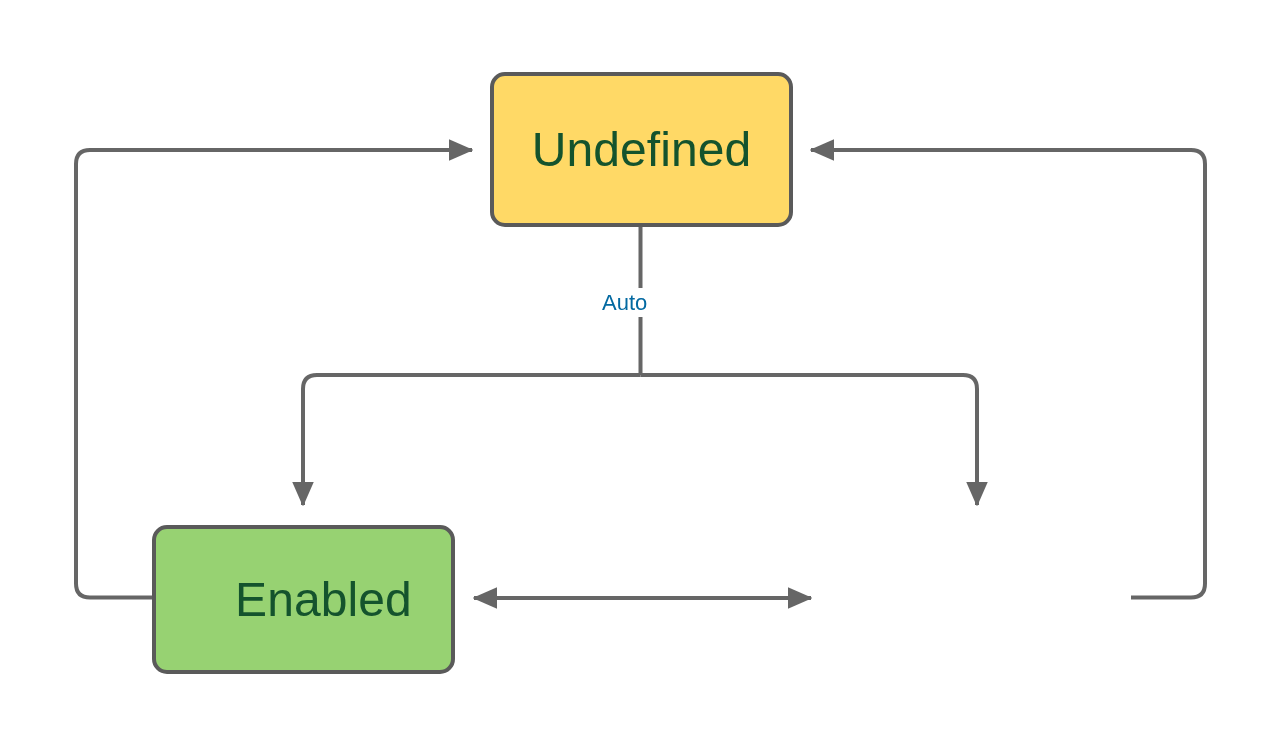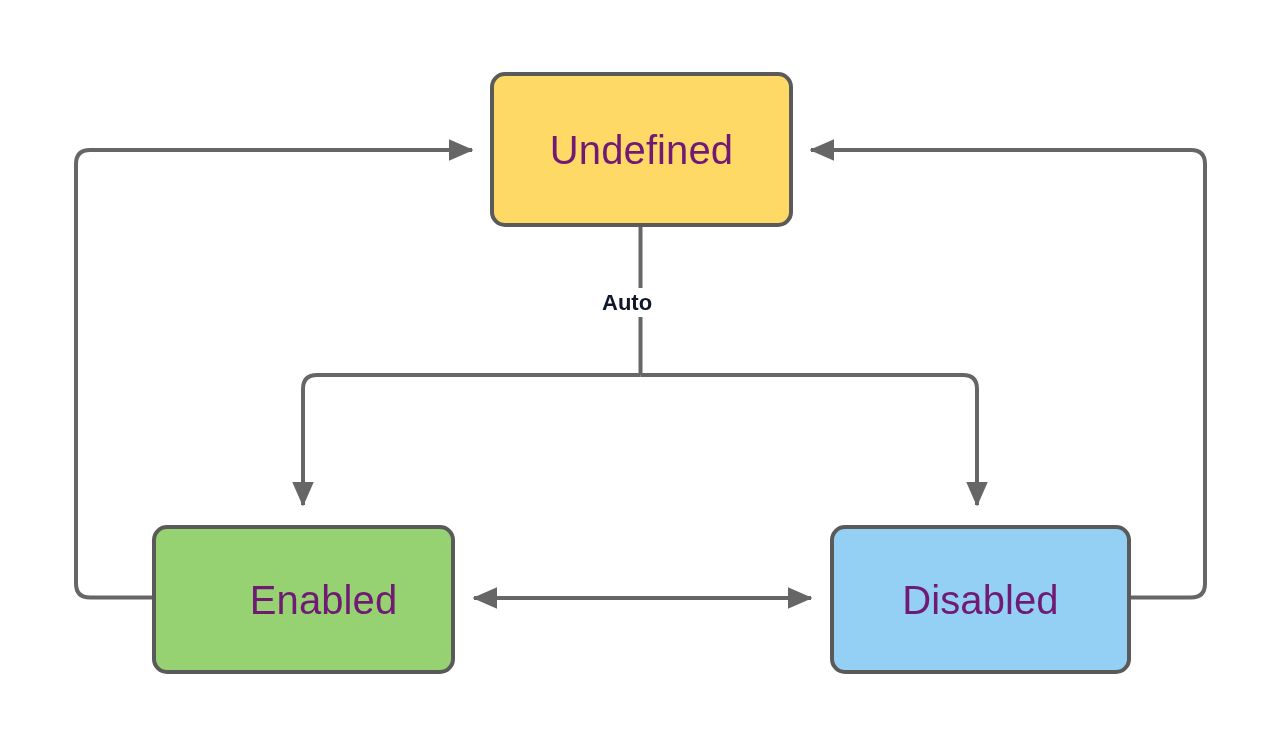--- a/index.html
+++ b/index.html
@@ -28,23 +28,23 @@
     position: absolute;
     box-sizing: border-box;
     border: 4px solid #5a5a5a;
     border-radius: 15px;
     display: flex;
     align-items: center;
     justify-content: center;
   }
   .node-label {
     font-family: "Liberation Sans", sans-serif;
-    font-size: 40px;
+    font-size: 48px;
     font-weight: 400;
-    color: #701a75;
+    color: #14532d;
     line-height: 1;
     letter-spacing: 0.1px;
     white-space: nowrap;
   }
   #node-undefined {
     left: 490px;
     top: 72px;
     width: 303px;
     height: 155px;
     background: #ffd966;
@@ -61,22 +61,22 @@
     left: 830px;
     top: 525px;
     width: 301px;
     height: 149px;
     background: #93d0f3;
   }
   .edge-label {
     position: absolute;
     font-family: "Liberation Sans", sans-serif;
     font-size: 22px;
-    font-weight: 700;
-    color: #0f172a;
+    font-weight: 400;
+    color: #0369a1;
     background: #ffffff;
     padding: 2px 8px;
     white-space: nowrap;
     line-height: 1.15;
   }
   #edge-label-auto {
     left: 594px;
     top: 288px;
   }
 </style>
@@ -109,19 +109,16 @@
   </svg>
 
   <div class="node" id="node-undefined">
     <span class="node-label">Undefined</span>
   </div>
 
   <div class="node" id="node-enabled">
     <span class="node-label">Enabled</span>
   </div>
 
-  <div class="node" id="node-disabled">
-    <span class="node-label">Disabled</span>
-  </div>
 
   <div class="edge-label" id="edge-label-auto">Auto</div>
 
 </div>
 
 </body></html>

